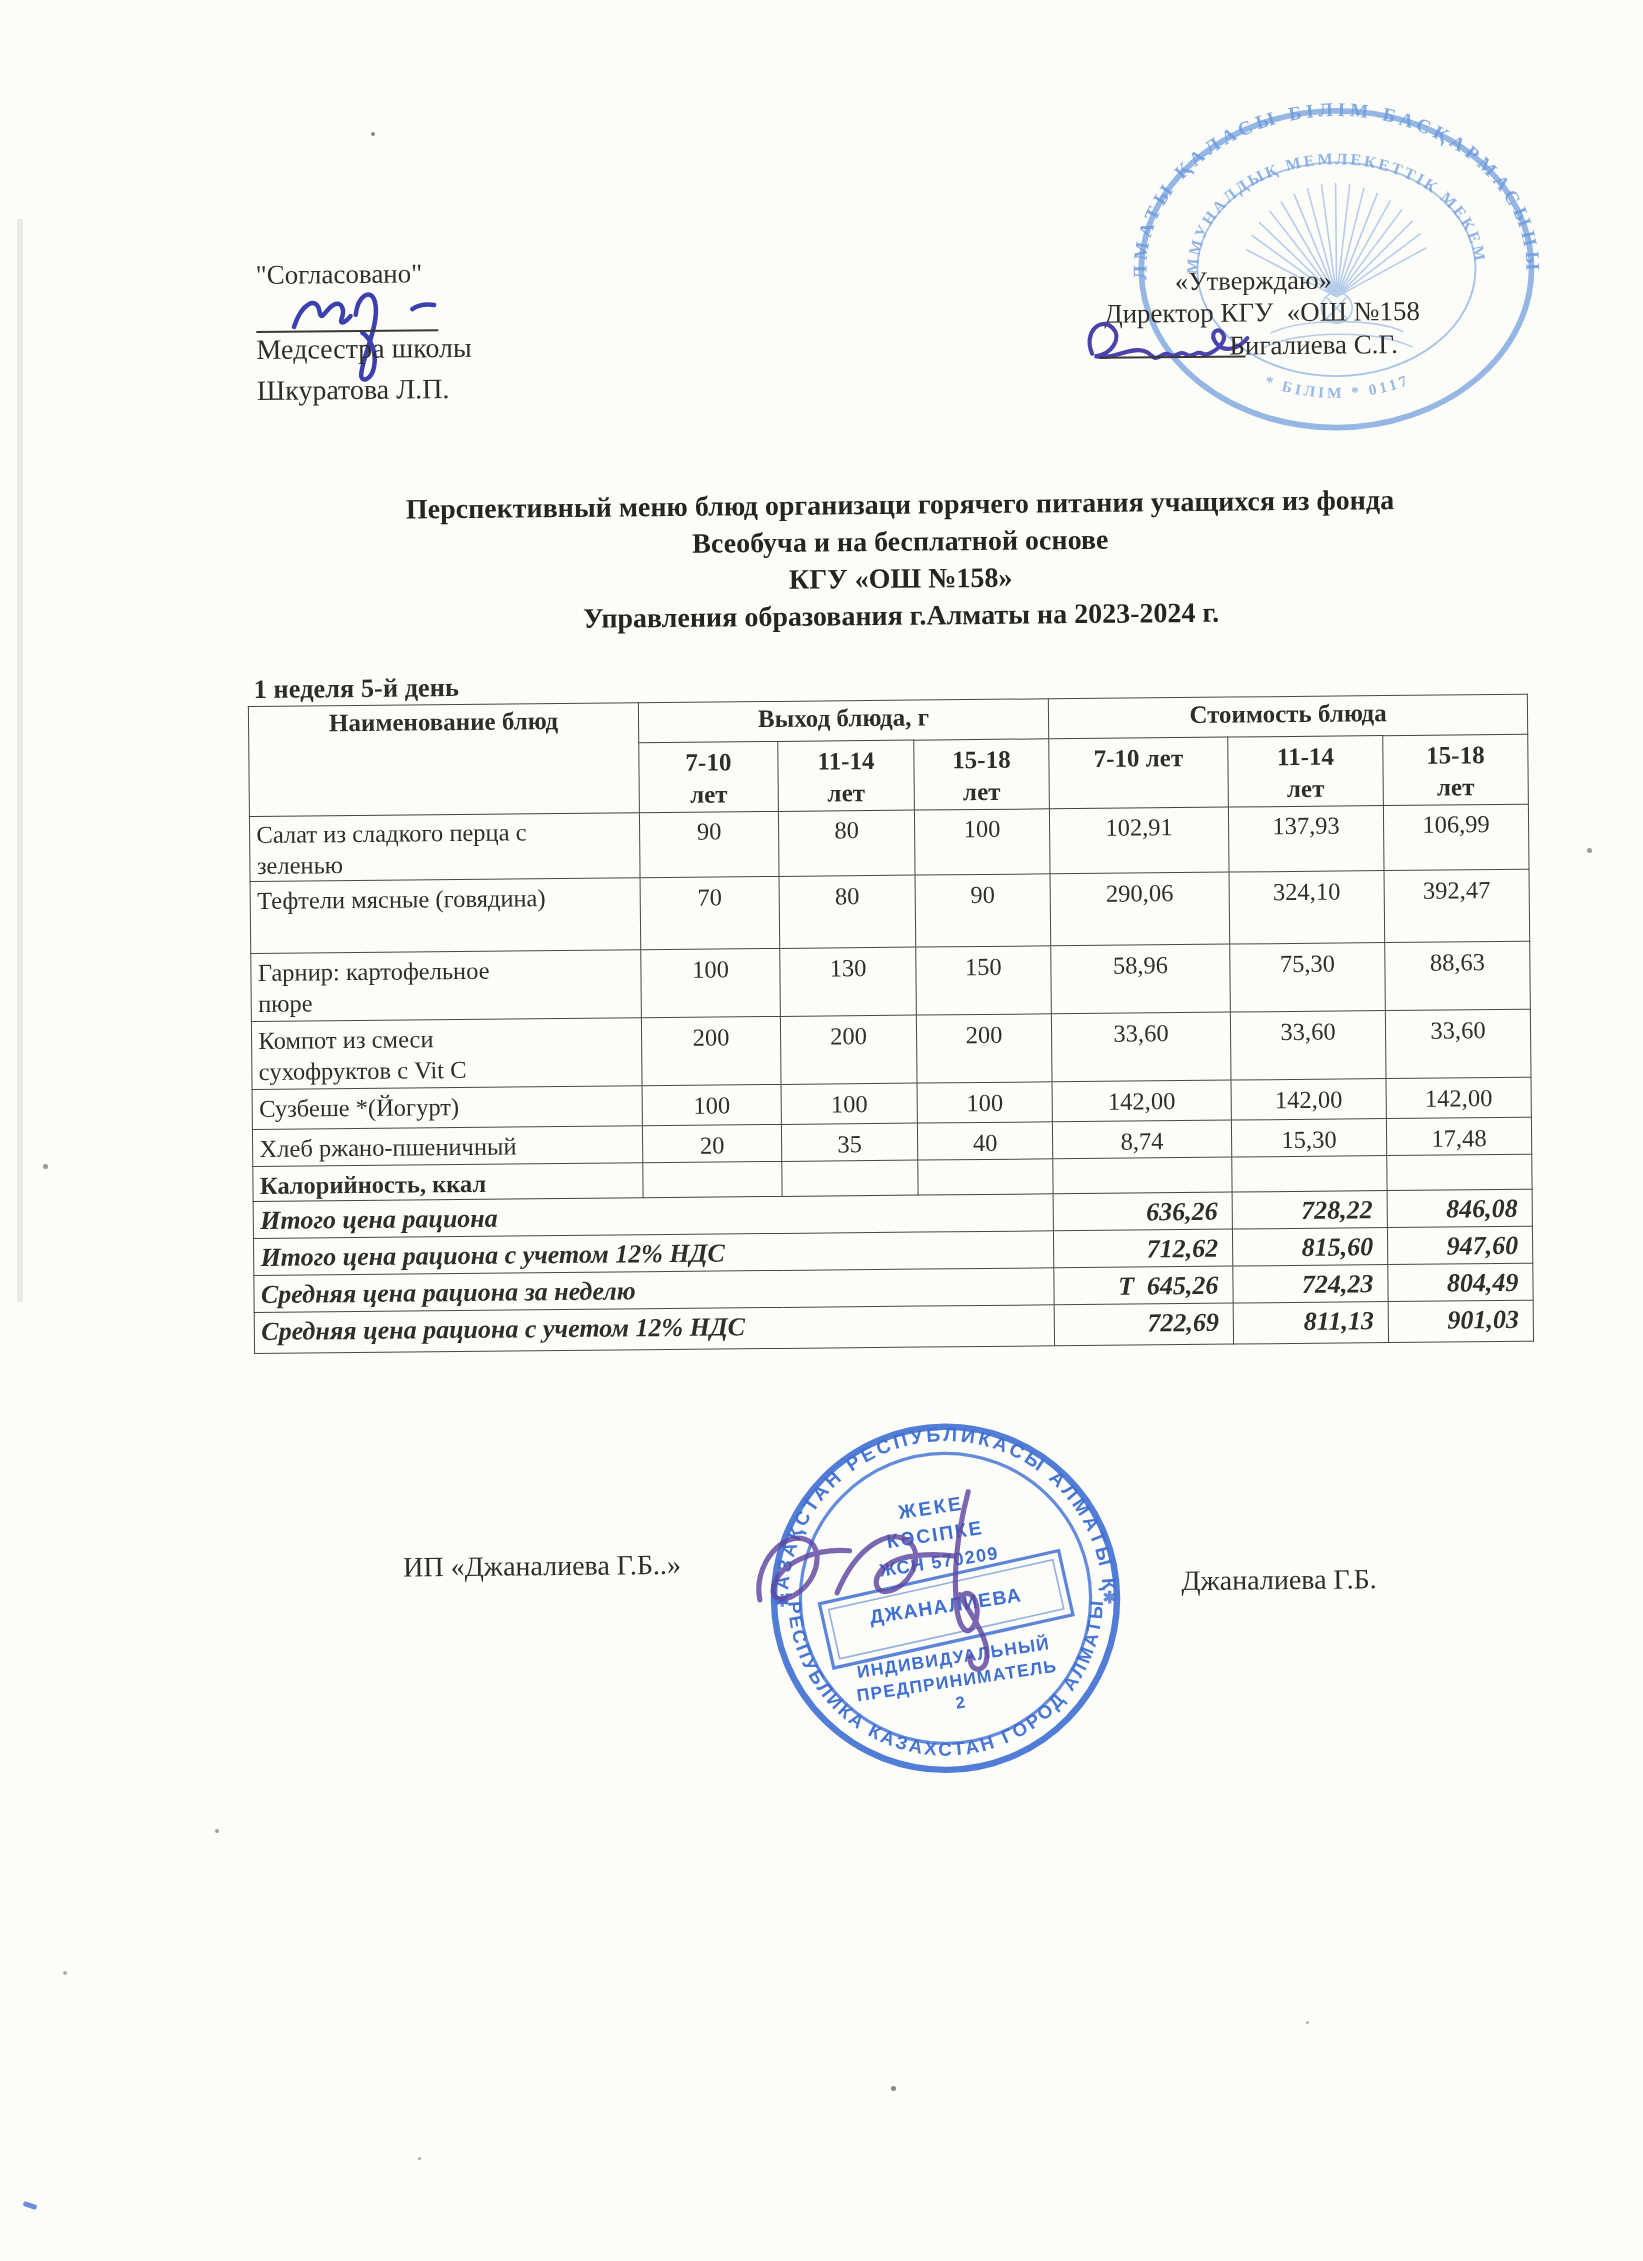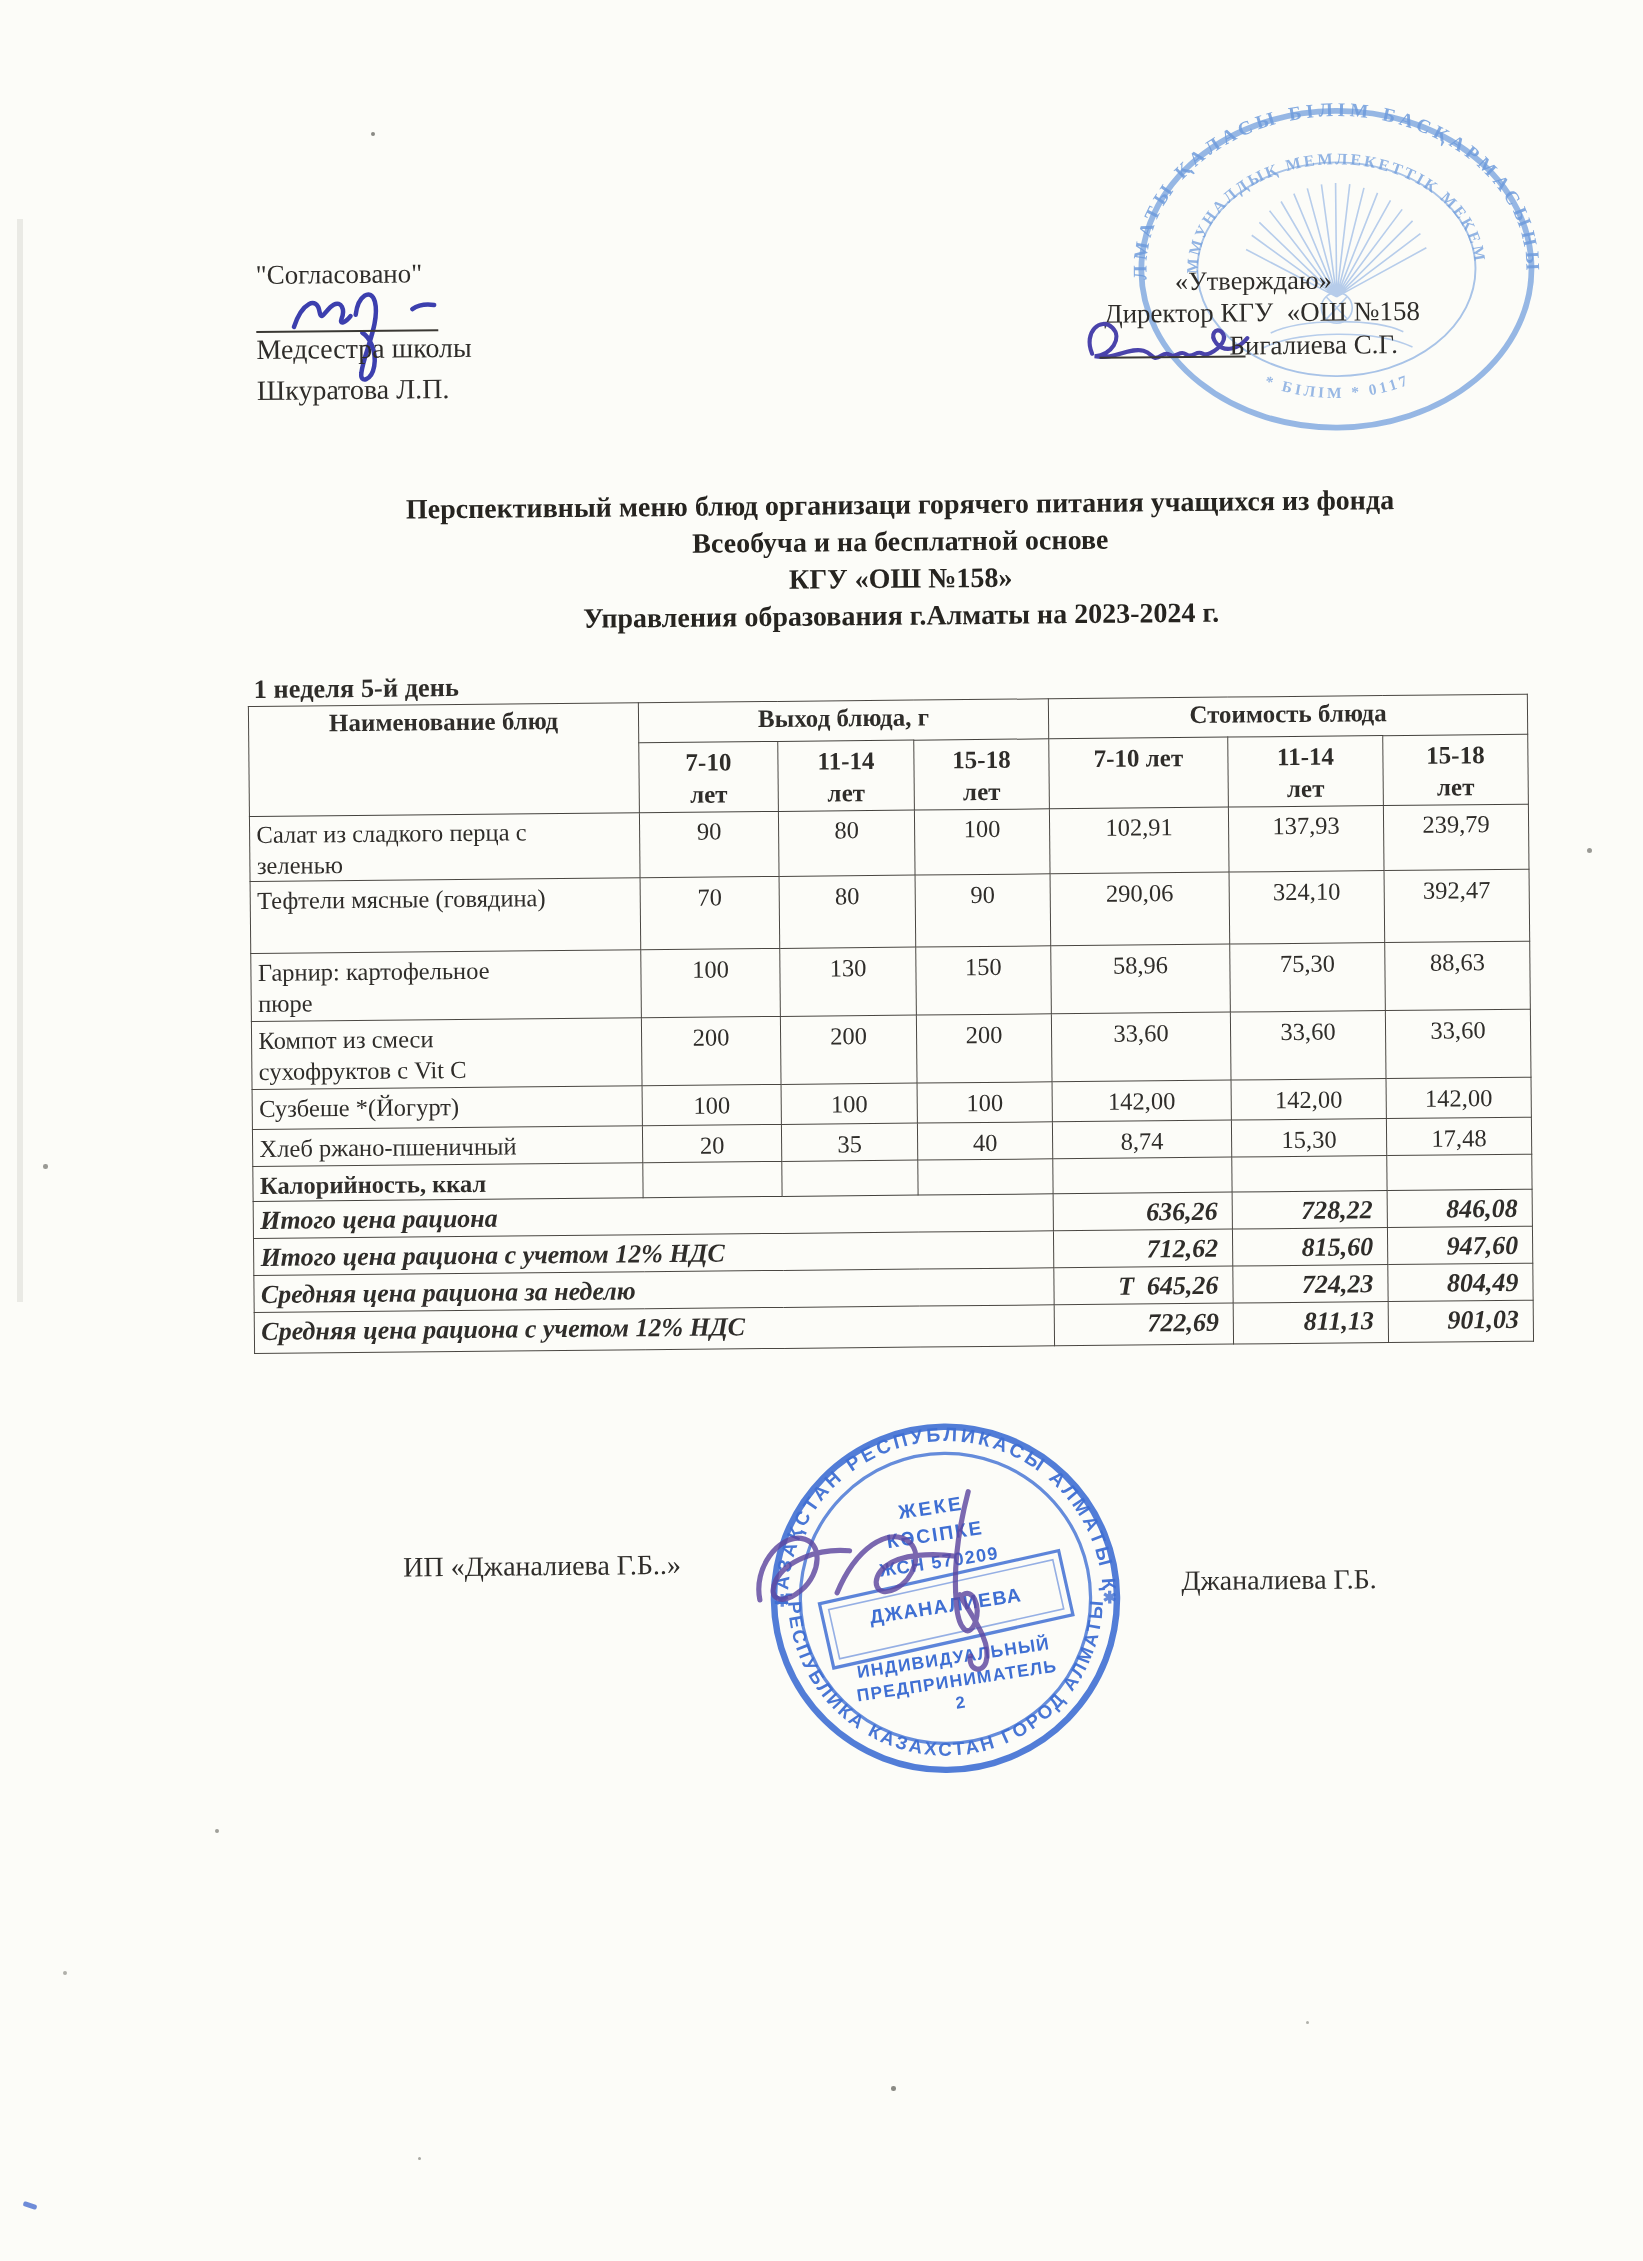--- a/index.html
+++ b/index.html
@@ -140,21 +140,21 @@
 лет</th>
       </tr>
       <tr class="r0">
         <td class="c-name">Салат из сладкого перца с
 зеленью</td>
         <td class="num">90</td>
         <td class="num">80</td>
         <td class="num">100</td>
         <td class="num">102,91</td>
         <td class="num">137,93</td>
-        <td class="num">239,79</td>
+        <td class="num">106,99</td>
       </tr>
       <tr class="r1">
         <td class="c-name">Тефтели мясные (говядина)</td>
         <td class="num">70</td>
         <td class="num">80</td>
         <td class="num">90</td>
         <td class="num">290,06</td>
         <td class="num">324,10</td>
         <td class="num">392,47</td>
       </tr>

